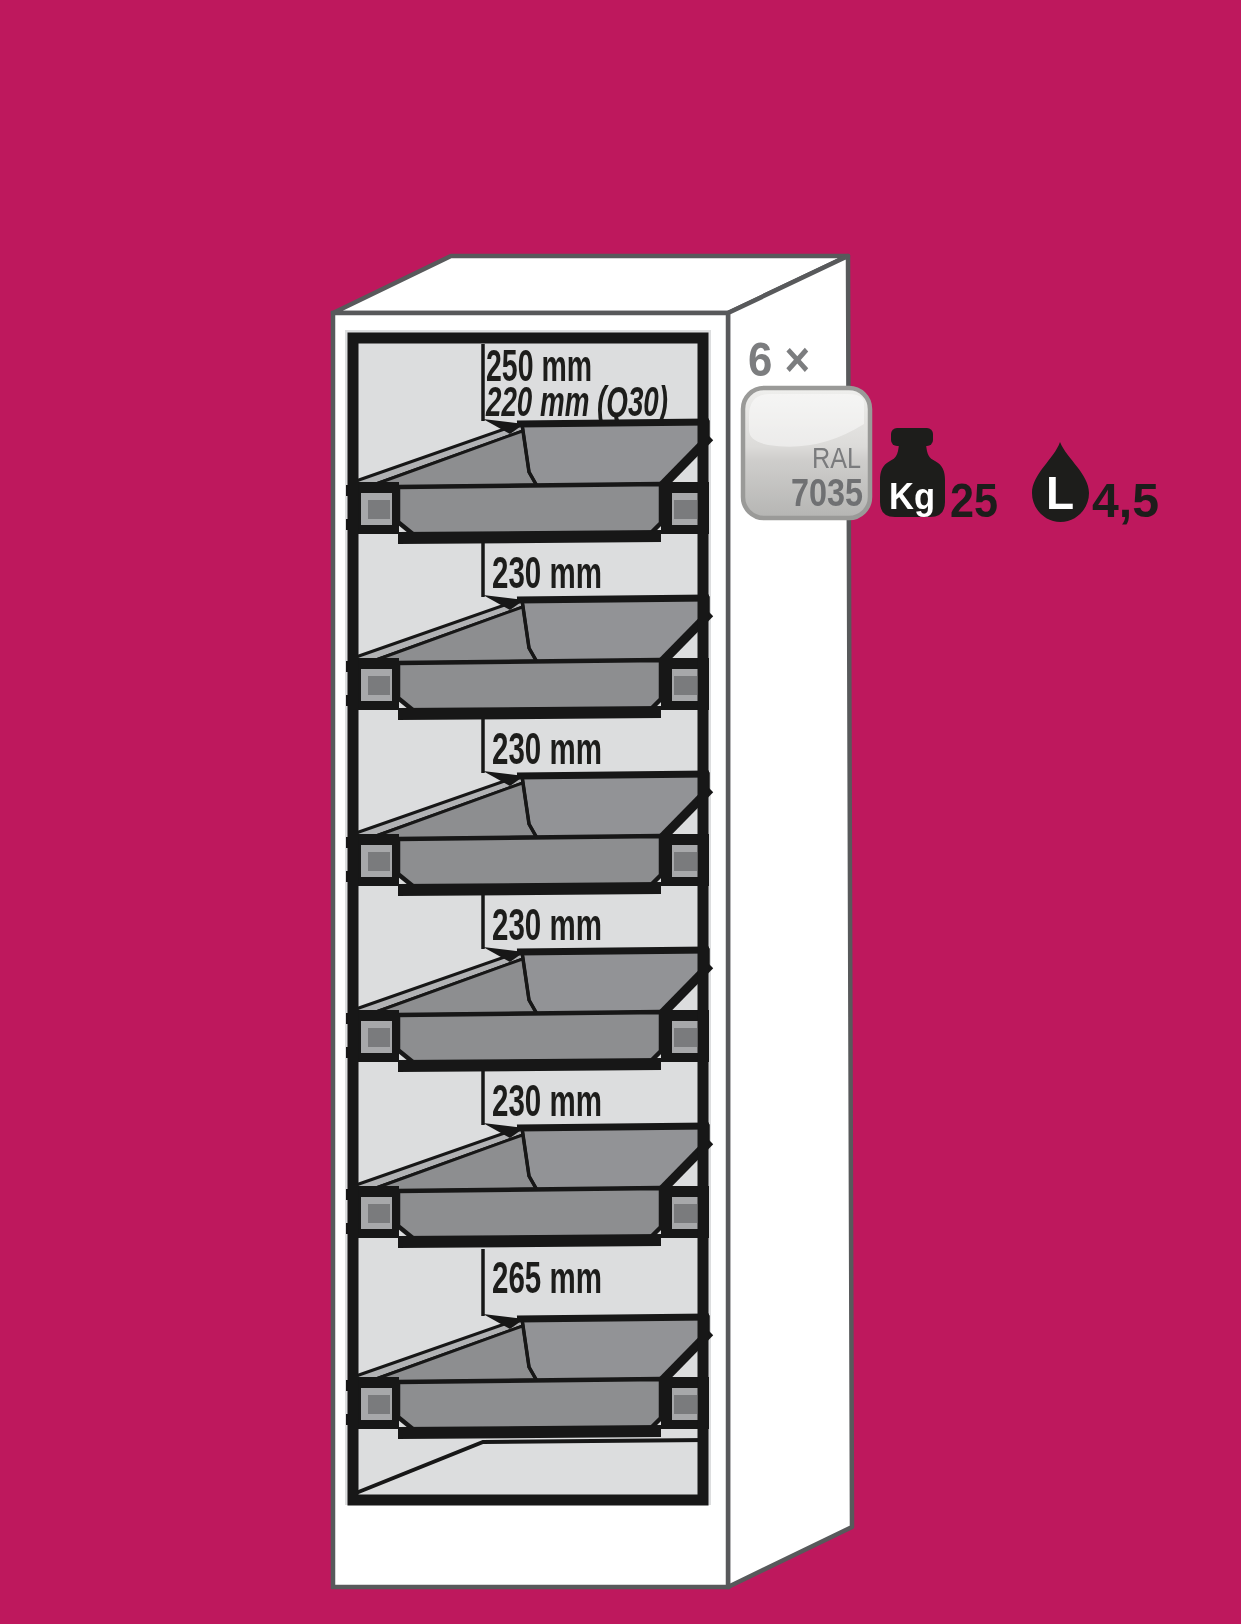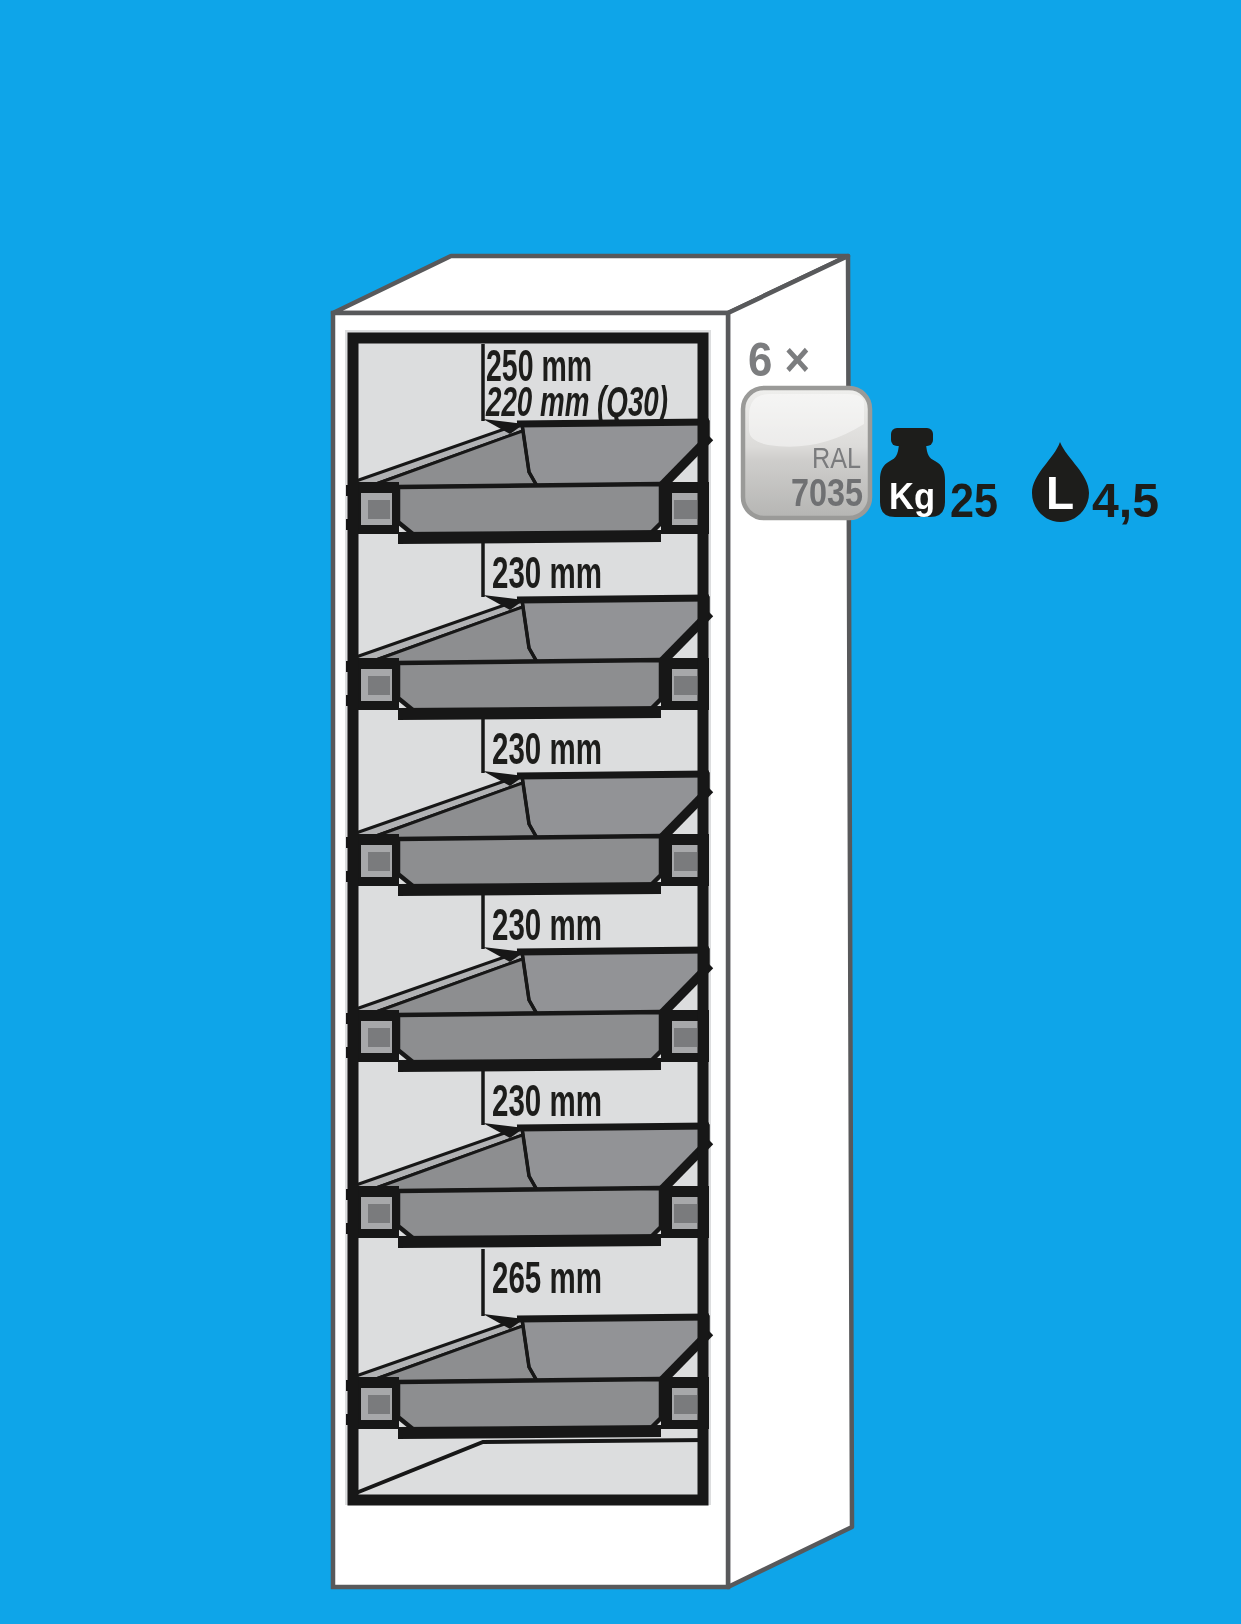--- a/index.html
+++ b/index.html
@@ -4,21 +4,21 @@
 <style>
   html, body {
     margin: 0;
     padding: 0;
     background: #ffffff;
   }
   .stage {
     position: relative;
     width: 1241px;
     height: 1624px;
-    background: #0ea5e9;
+    background: #be185d;
     overflow: hidden;
     font-family: "Liberation Sans", sans-serif;
   }
   svg text {
     font-family: "Liberation Sans", sans-serif;
   }
   .comp-label {
     font-weight: 700;
     fill: #1d1d1b;
   }

